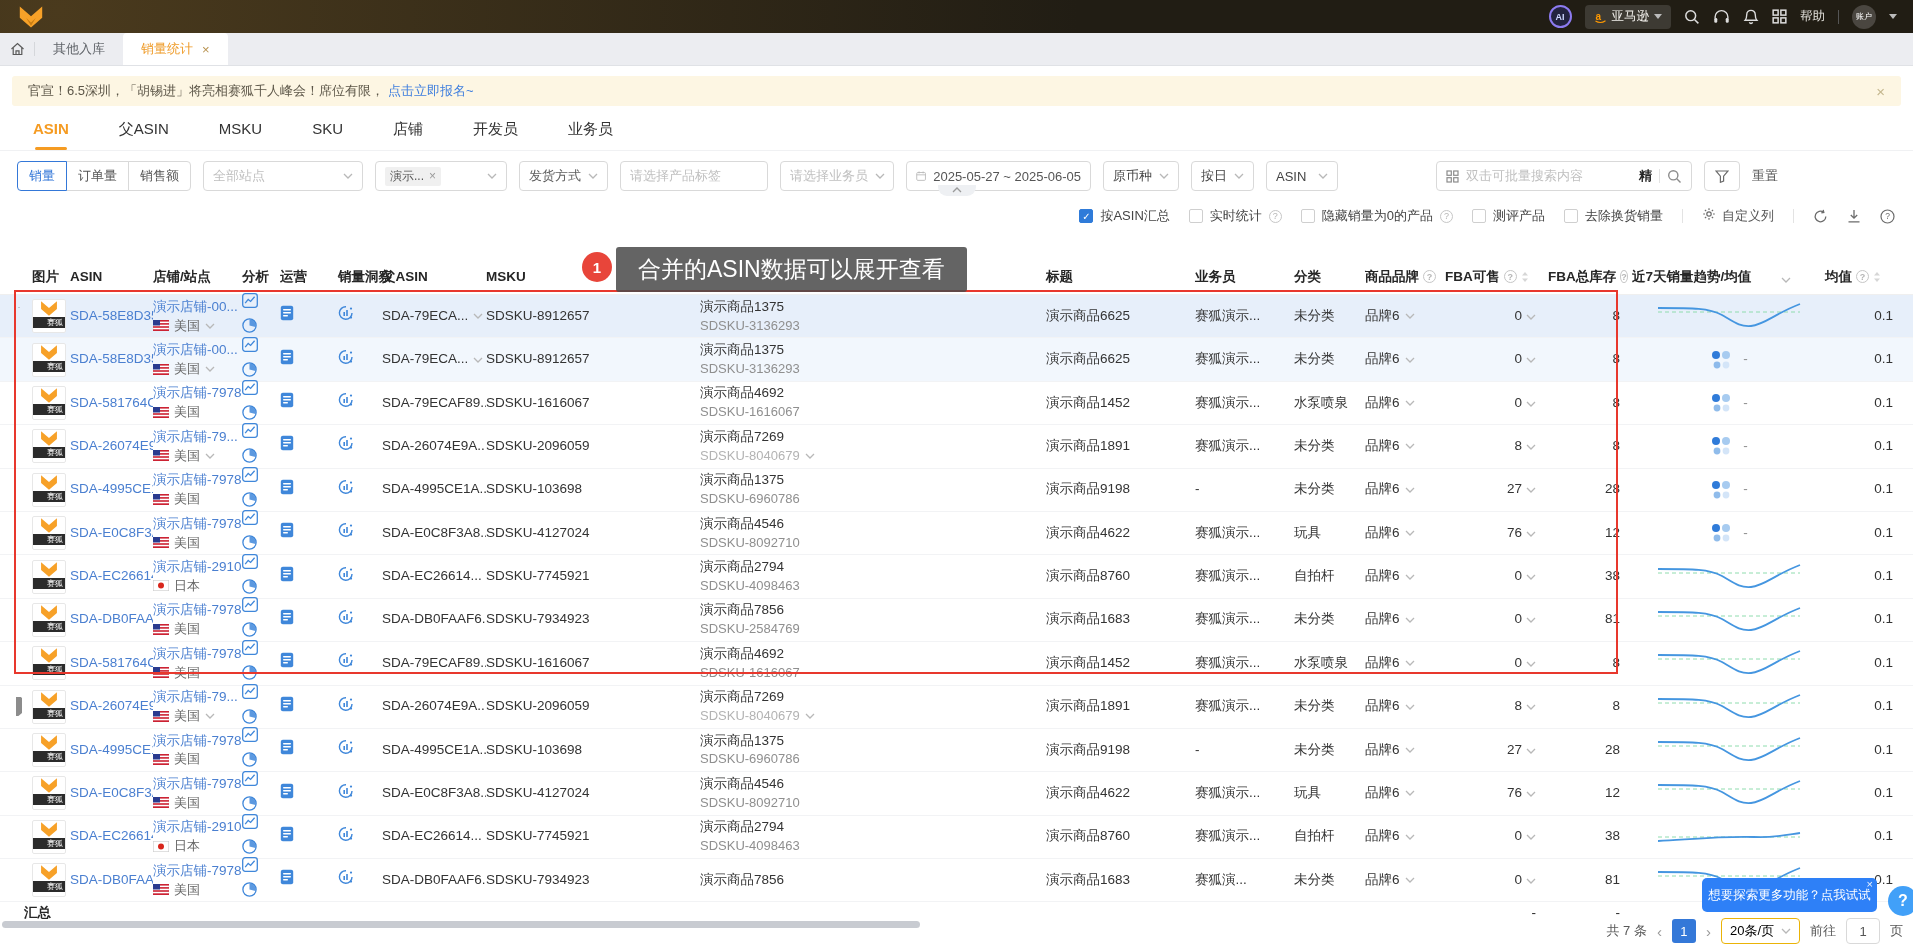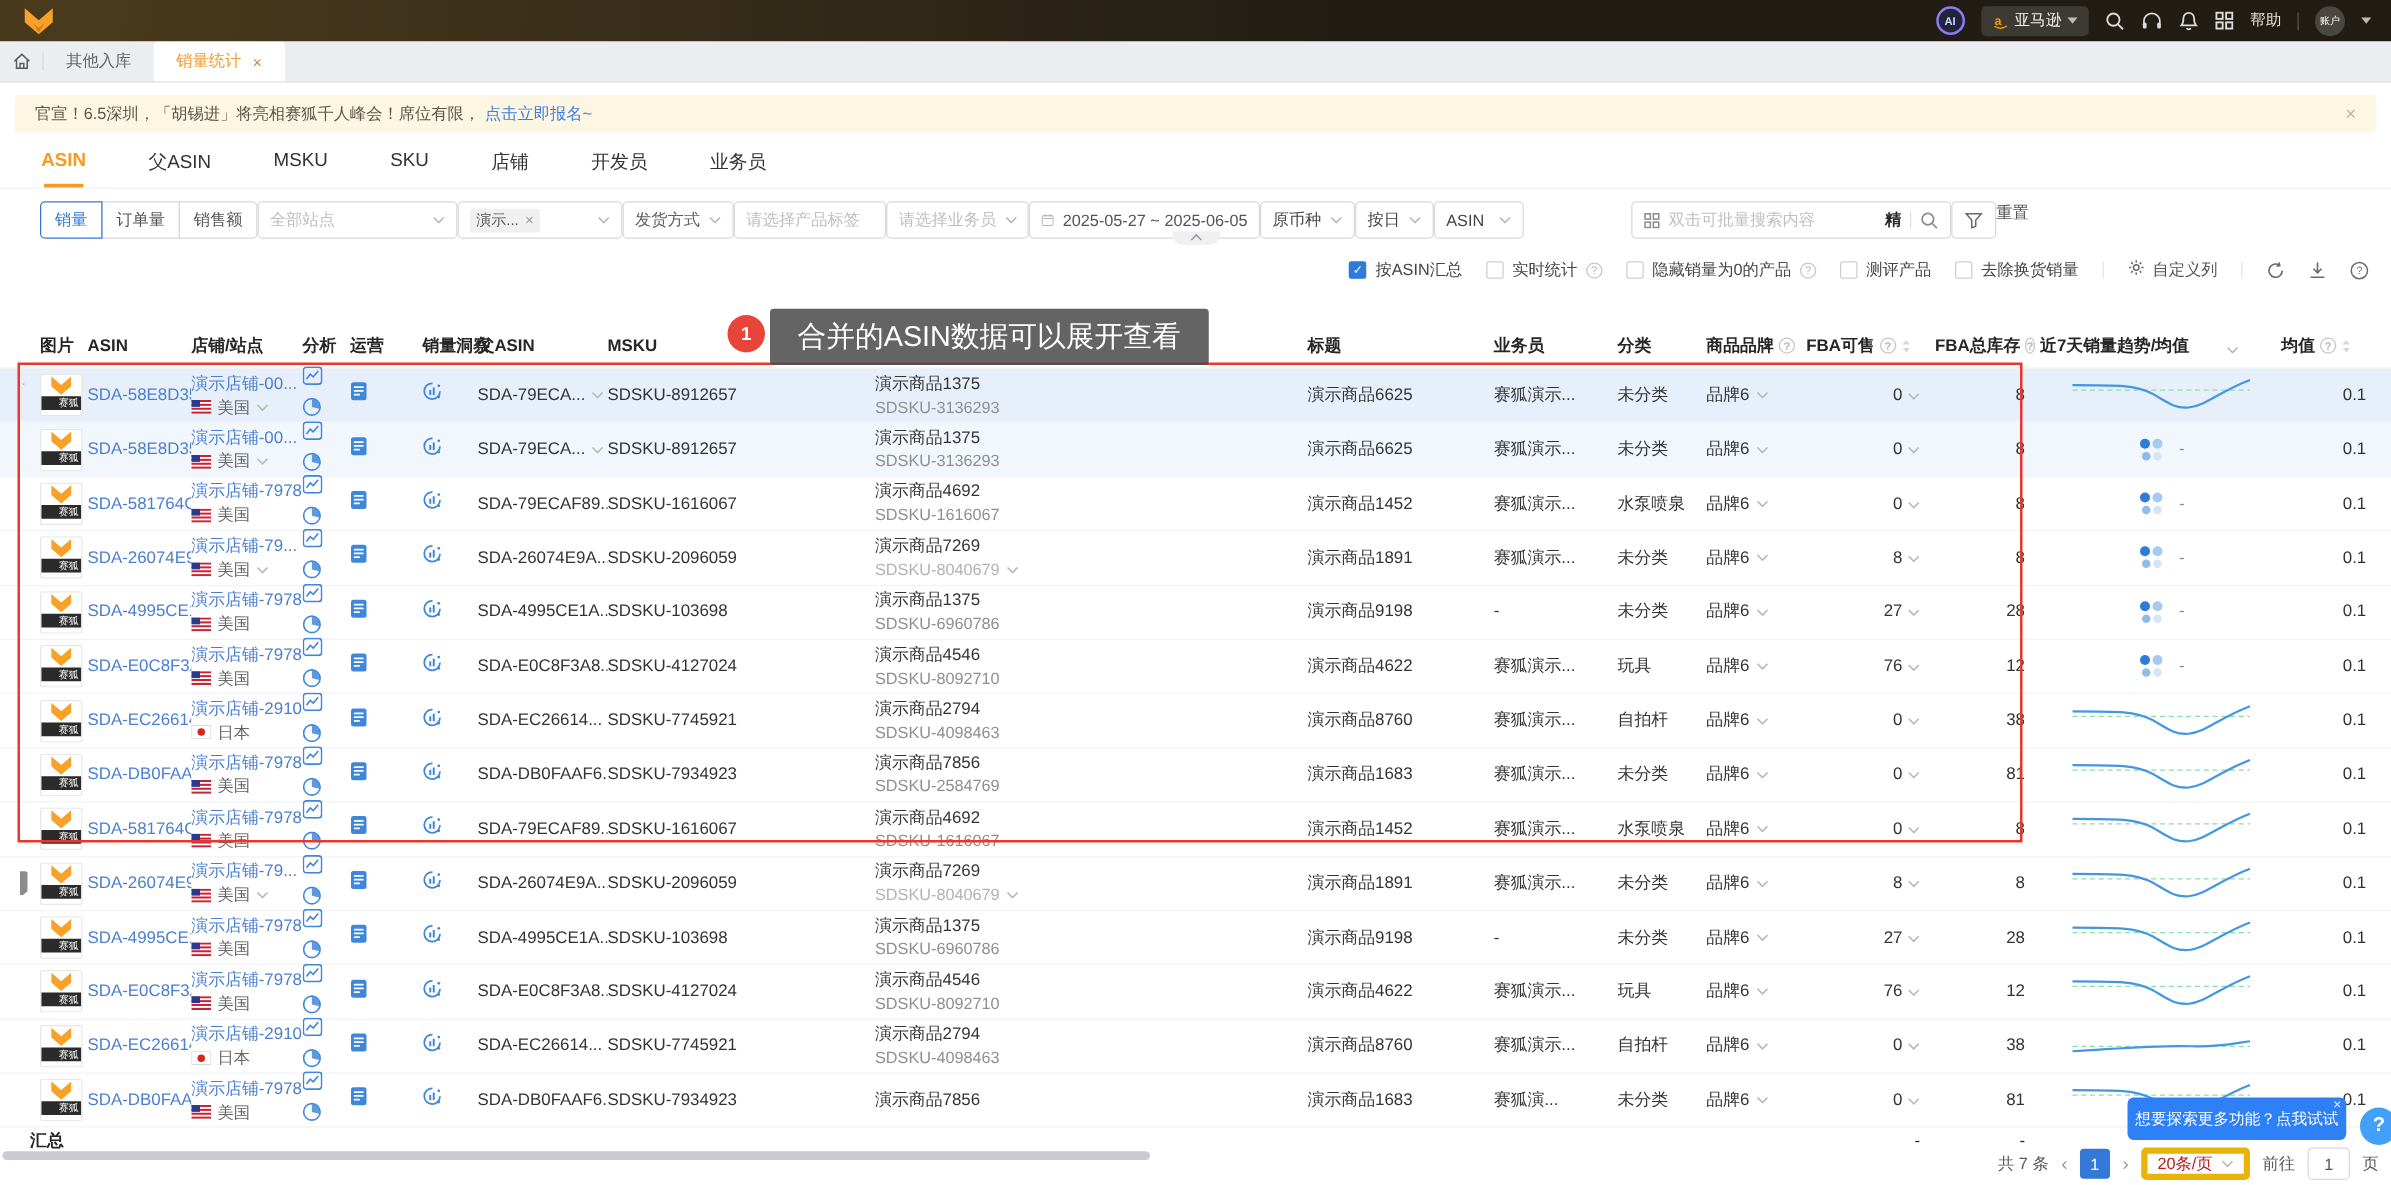--- a/index.html
+++ b/index.html
@@ -33,21 +33,21 @@
   .banner { margin:10px 12px 0 12px; background:#fdf6e3; border-radius:3px; height:30px;
     display:flex; align-items:center; padding:0 16px; font-size:13px; color:#5c5648; }
   .banner a { color:#3e7ede; text-decoration:none; margin-left:4px; }
   .banner .close { margin-left:auto; color:#c4b78e; font-size:15px; }
   
   .view-tabs { display:flex; gap:50px; padding:14px 0 0 33px; font-size:15px; color:#333; border-bottom:1px solid #f0f1f3; }
   .vtab { padding-bottom:11px; position:relative; white-space:nowrap; }
   .vtab.active { color:#f59b22; font-weight:bold; }
   .vtab.active::after { content:""; position:absolute; left:2px; right:2px; bottom:0; height:3px; background:#f59b22; border-radius:2px; }
   
-  .filter-row { display:flex; padding:10px 0 0 32px; }
+  .filter-row { display:flex; align-items:center; gap:12px; padding:10px 0 0 17px; }
   .metric-group { display:flex; }
   .mbtn { height:30px; padding:0 11px; border:1px solid #d9d9d9; font-size:13px; color:#555;
     display:flex; align-items:center; background:#fff; margin-left:-1px; }
   .mbtn:first-child { border-radius:4px 0 0 4px; margin-left:0; }
   .mbtn:last-child { border-radius:0 4px 4px 0; }
   .mbtn.active { border-color:#3478d8; color:#3478d8; z-index:2; }
   .sel { height:30px; border:1px solid #d9d9d9; border-radius:4px; background:#fff;
     display:flex; align-items:center; padding:0 9px; font-size:13px; color:#5f5f5f; gap:7px; white-space:nowrap; }
   .sel .ph { color:#bfbfbf; }
   .sel .grow { flex:1; }
@@ -99,21 +99,21 @@
   .red-box { position:absolute; left:14px; top:290px; width:1604px; height:384px; border:2px solid #e8382d; z-index:20; pointer-events:none; }
   .ann-badge { position:absolute; left:582px; top:252px; width:30px; height:30px; border-radius:50%;
     background:#e8453a; color:#fff; font-size:15px; font-weight:bold; display:flex; align-items:center; justify-content:center; z-index:31; }
   .ann-tip { position:absolute; left:616px; top:247px; height:45px; background:rgba(74,74,74,.86); border-radius:3px;
     color:#fff; font-size:23px; display:flex; align-items:center; padding:0 22px; z-index:30; white-space:nowrap; }
   .hscroll { position:absolute; left:2px; top:921px; width:918px; height:7px; background:#c8cbd1; border-radius:4px; z-index:10; }
   .pager { position:absolute; right:10px; bottom:4px; display:flex; align-items:center; gap:10px; font-size:13px; color:#595959; z-index:12; }
   .pg-arrow { color:#999; font-size:15px; }
   .pg-cur { min-width:24px; height:24px; background:#3478d8; color:#fff; border-radius:3px;
     display:flex; align-items:center; justify-content:center; font-size:13px; }
-  .pg-size { height:26px; border:5px solid #eab308; border-radius:4px; padding:0 8px; display:flex; align-items:center; gap:7px; color:#b91c1c; }
+  .pg-size { height:26px; border:1px solid #eab308; border-radius:4px; padding:0 8px; display:flex; align-items:center; gap:7px; color:#000000; }
   .pg-goto { width:34px; height:26px; border:1px solid #d9d9d9; border-radius:4px; display:flex; align-items:center; justify-content:center; color:#555; }
   .promo { position:absolute; left:1702px; top:878px; width:175px; height:34px; background:#2e80f7; border-radius:5px;
     color:#fff; font-size:12.5px; display:flex; align-items:center; justify-content:center; z-index:40; }
   .promo .x { position:absolute; right:4px; top:0px; font-size:11px; color:#fff; opacity:.9; }
   .float-help { position:absolute; left:1888px; top:886px; width:30px; height:30px; border-radius:50%;
     background:#41a0f8; color:#fff; font-size:16px; font-weight:bold; display:flex; align-items:center; justify-content:center; z-index:40; }
   .crt { flex:none; }
 </style>
 </head>
 <body>
@@ -222,21 +222,21 @@
     <svg class="crt" width="10" height="6" viewBox="0 0 10 6">
         <path d="M1 1 L5 5 L9 1" fill="none" stroke="#b8b8b8" stroke-width="1.3"></path>
       </svg>
   </span>
   <span class="sel">
     <span>发货方式</span>
     <svg class="crt" width="10" height="6" viewBox="0 0 10 6">
         <path d="M1 1 L5 5 L9 1" fill="none" stroke="#b8b8b8" stroke-width="1.3"></path>
       </svg>
   </span>
-  <span class="sel" style="width:122px">
+  <span class="sel" style="width:148px">
     <span class="ph">请选择产品标签</span>
   </span>
   <span class="sel" style="width:114px">
     <span class="ph grow">请选择业务员</span>
     <svg class="crt" width="10" height="6" viewBox="0 0 10 6">
         <path d="M1 1 L5 5 L9 1" fill="none" stroke="#b8b8b8" stroke-width="1.3"></path>
       </svg>
   </span>
   <span class="sel" style="width:185px">
     <svg width="14" height="14" viewBox="0 0 14 14" fill="none" stroke="#b9b9b9" stroke-width="1.2">

